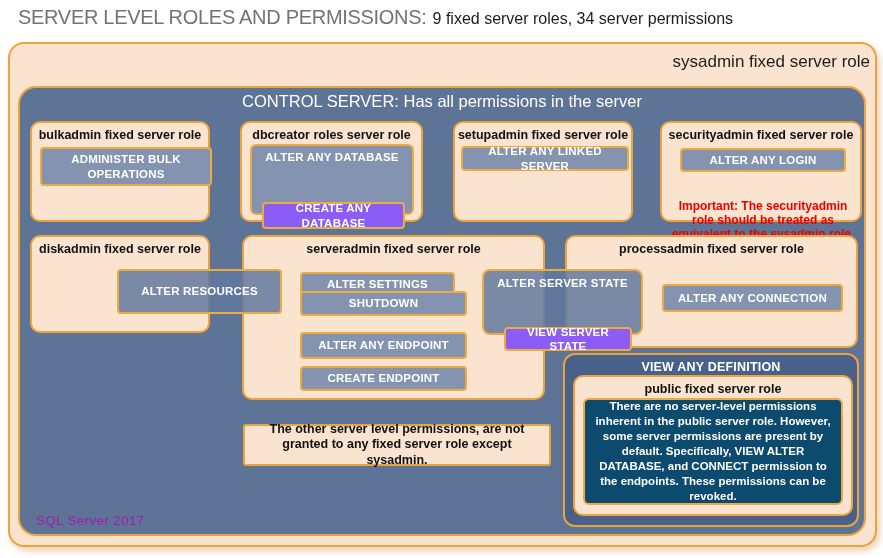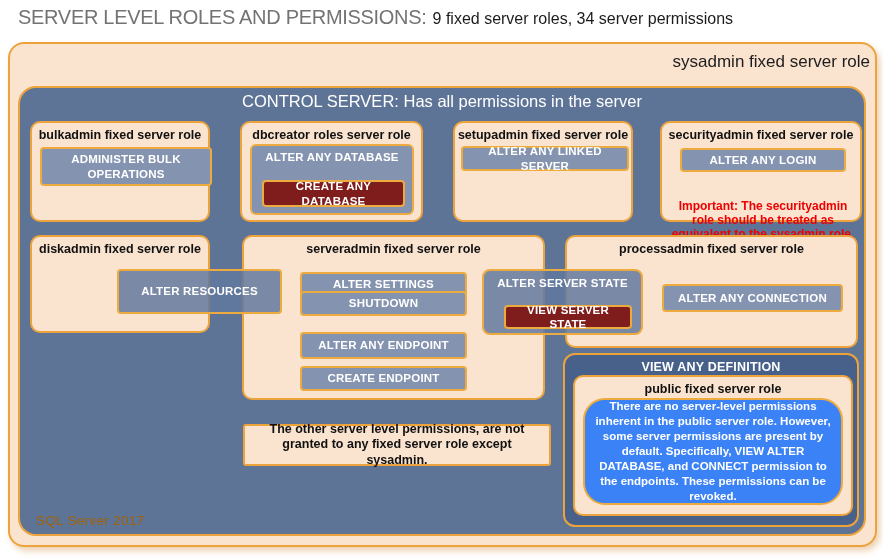--- a/index.html
+++ b/index.html
@@ -39,21 +39,21 @@
   }
 
   
   .btn{
     position:absolute;box-sizing:border-box;
     background:#8494b0;border:2px solid #edaa3f;border-radius:4px;
     color:#ffffff;font-weight:bold;font-size:11.5px;letter-spacing:0.2px;
     display:flex;align-items:center;justify-content:center;text-align:center;line-height:1.25;
     padding:1px 4px;
   }
-  .btn-dark{background:#7f1d1d;}
+  .btn-dark{background:#8b5cf6;margin-top:22px;}
   .btn-translucent{background:rgba(96,120,158,0.84);}
 
   
   .perm-group{
     position:absolute;box-sizing:border-box;
     border:2px solid #edaa3f;border-radius:6px;
     color:#ffffff;font-weight:bold;font-size:11.5px;
   }
   .perm-group .group-label{
     position:absolute;left:0;width:100%;text-align:center;letter-spacing:0.2px;
@@ -77,27 +77,27 @@
     background:#47618a;border:2px solid #eda33c;border-radius:12px;
   }
   .vad-label{position:absolute;left:0;top:5px;width:100%;text-align:center;
     color:#ffffff;font-weight:bold;font-size:12.5px;letter-spacing:0.2px;}
   .public-box{
     left:573px;top:375px;width:280px;height:141px;
     background:#fae3cf;border:2px solid #eda33c;border-radius:10px;
   }
   .public-desc{
     left:583px;top:398px;width:260px;height:107px;
-    background:#3b82f6;border:2px solid #edaa3f;border-radius:22px;
+    background:#0c4a6e;border:2px solid #edaa3f;border-radius:6px;
     color:#ffffff;font-weight:bold;font-size:11.5px;line-height:1.3;
     display:flex;align-items:center;justify-content:center;text-align:center;
     padding:4px 8px;
   }
 
-  .footer-label{left:36px;top:513px;font-size:13.5px;color:#a16207;letter-spacing:0.3px;}
+  .footer-label{left:36px;top:513px;font-size:13.5px;color:#a21caf;letter-spacing:0.3px;}
 </style>
 </head>
 <body>
 
 <div class="abs page-title">
   <span class="t-bold">SERVER LEVEL ROLES AND PERMISSIONS:</span><span class="t-rest">9 fixed server roles, 34 server permissions</span>
 </div>
 
 <div class="abs sysadmin-box"></div>
 <div class="abs sysadmin-label">sysadmin fixed server role</div>
@@ -128,21 +128,21 @@
   <div class="btn" style="left:18px;top:25px;width:166px;height:24px;">ALTER ANY LOGIN</div>
   <div class="important-note">Important: The securityadmin role should be treated as equivalent to the sysadmin role.</div>
 </div>
 
 <div class="abs rolebox" style="left:30px;top:235px;width:180px;height:98px;">
   <div class="role-title">diskadmin fixed server role</div>
 </div>
 
 <div class="abs rolebox" style="left:242px;top:235px;width:303px;height:165px;">
   <div class="role-title">serveradmin fixed server role</div>
-  <div class="btn" style="left:56px;top:35px;width:167px;height:25px;">ALTER SETTINGS</div>
+  <div class="btn" style="left:56px;top:35px;width:155px;height:25px;">ALTER SETTINGS</div>
   <div class="btn" style="left:56px;top:54px;width:167px;height:25px;">SHUTDOWN</div>
   <div class="btn" style="left:56px;top:95px;width:167px;height:27px;">ALTER ANY ENDPOINT</div>
   <div class="btn" style="left:56px;top:129px;width:167px;height:25px;">CREATE ENDPOINT</div>
 </div>
 
 <div class="abs rolebox" style="left:565px;top:235px;width:293px;height:113px;">
   <div class="role-title">processadmin fixed server role</div>
   <div class="btn" style="left:95px;top:35px;width:181px;height:28px;margin-top:12px;">ALTER ANY CONNECTION</div>
 </div>
 

